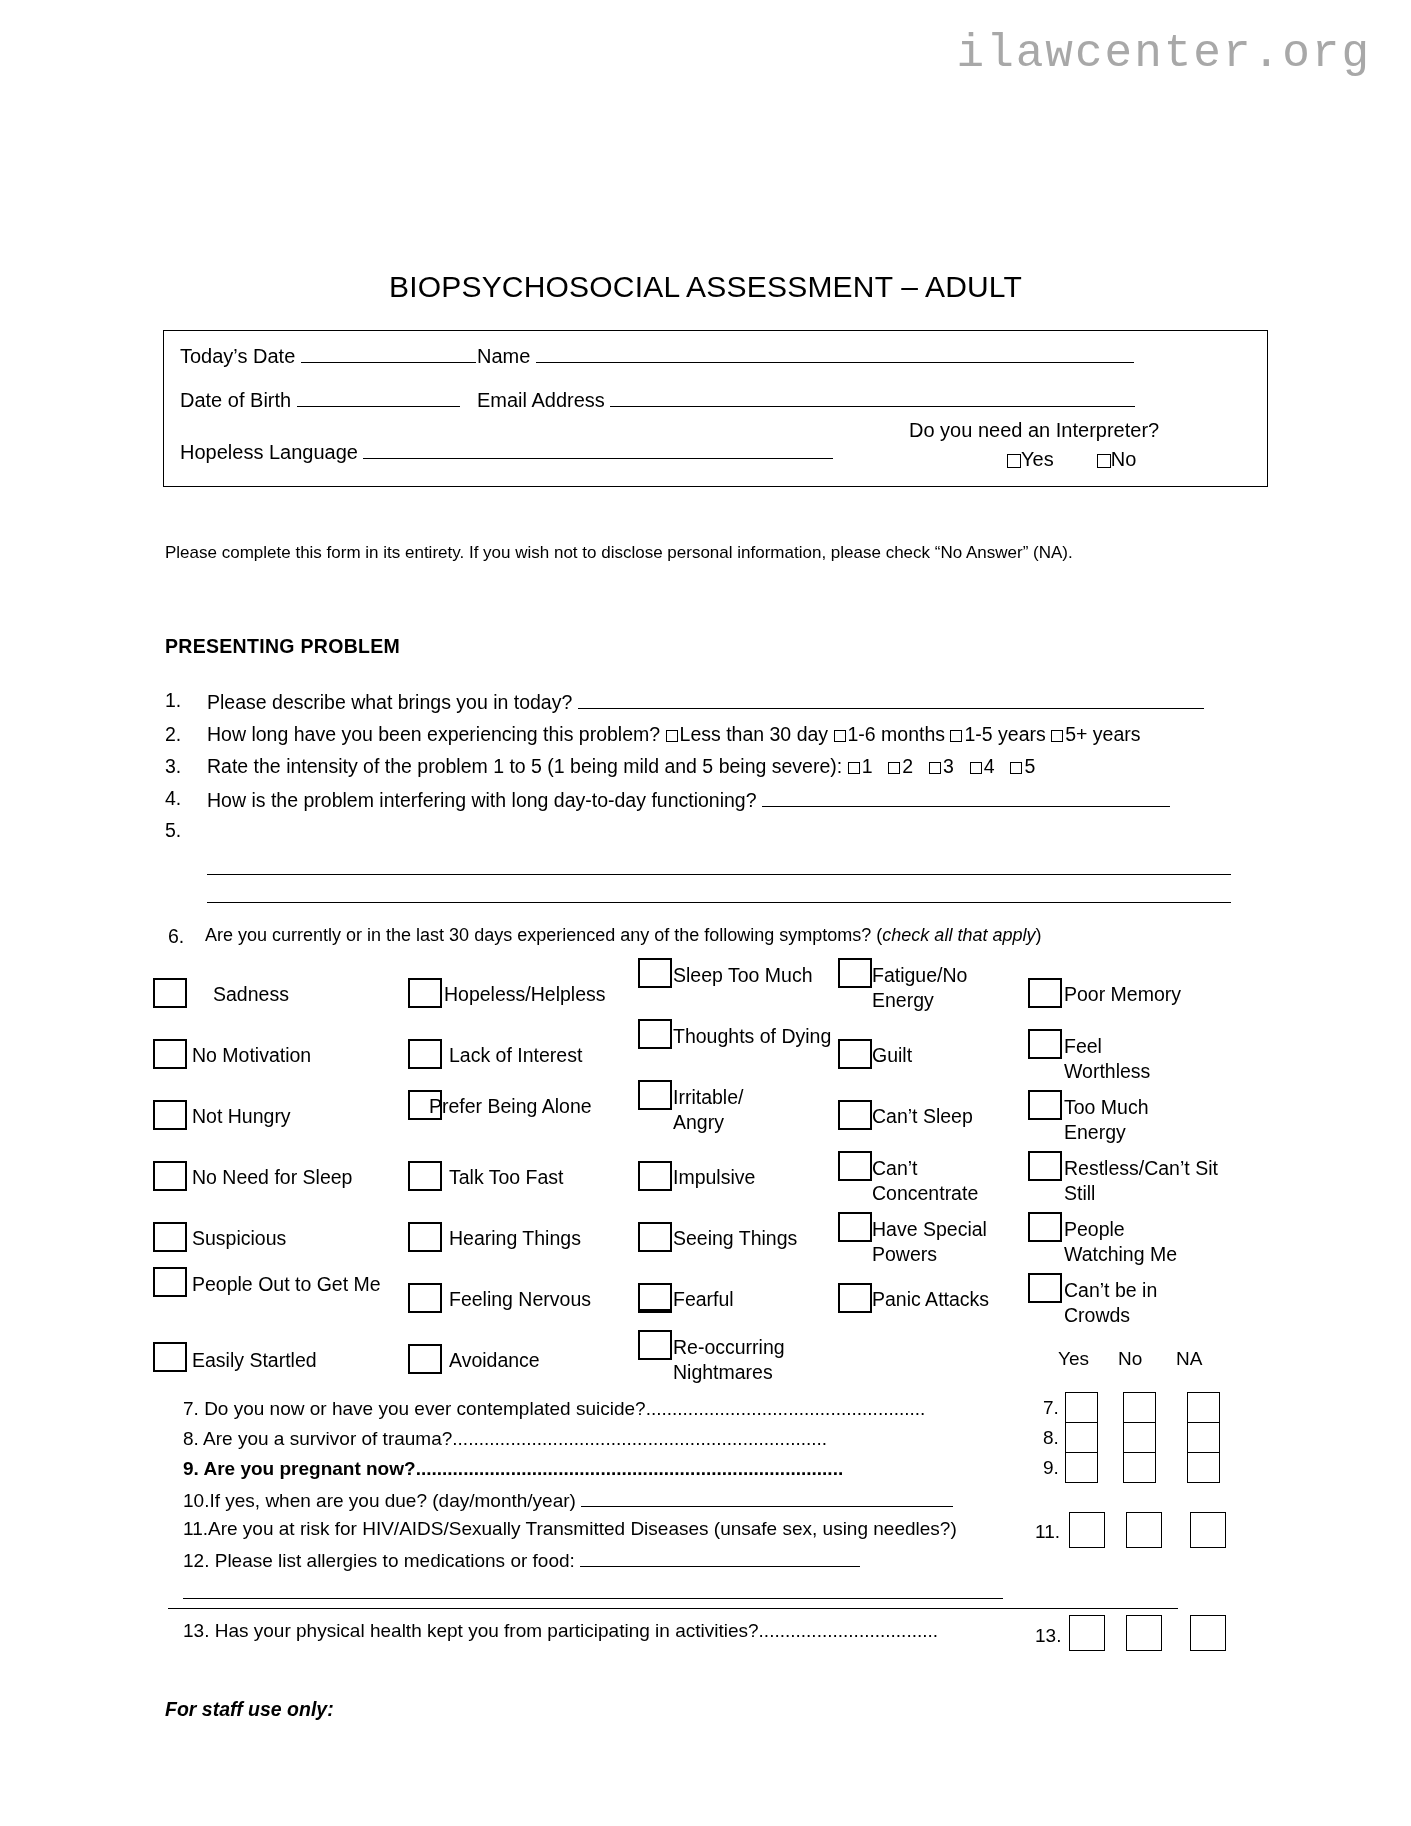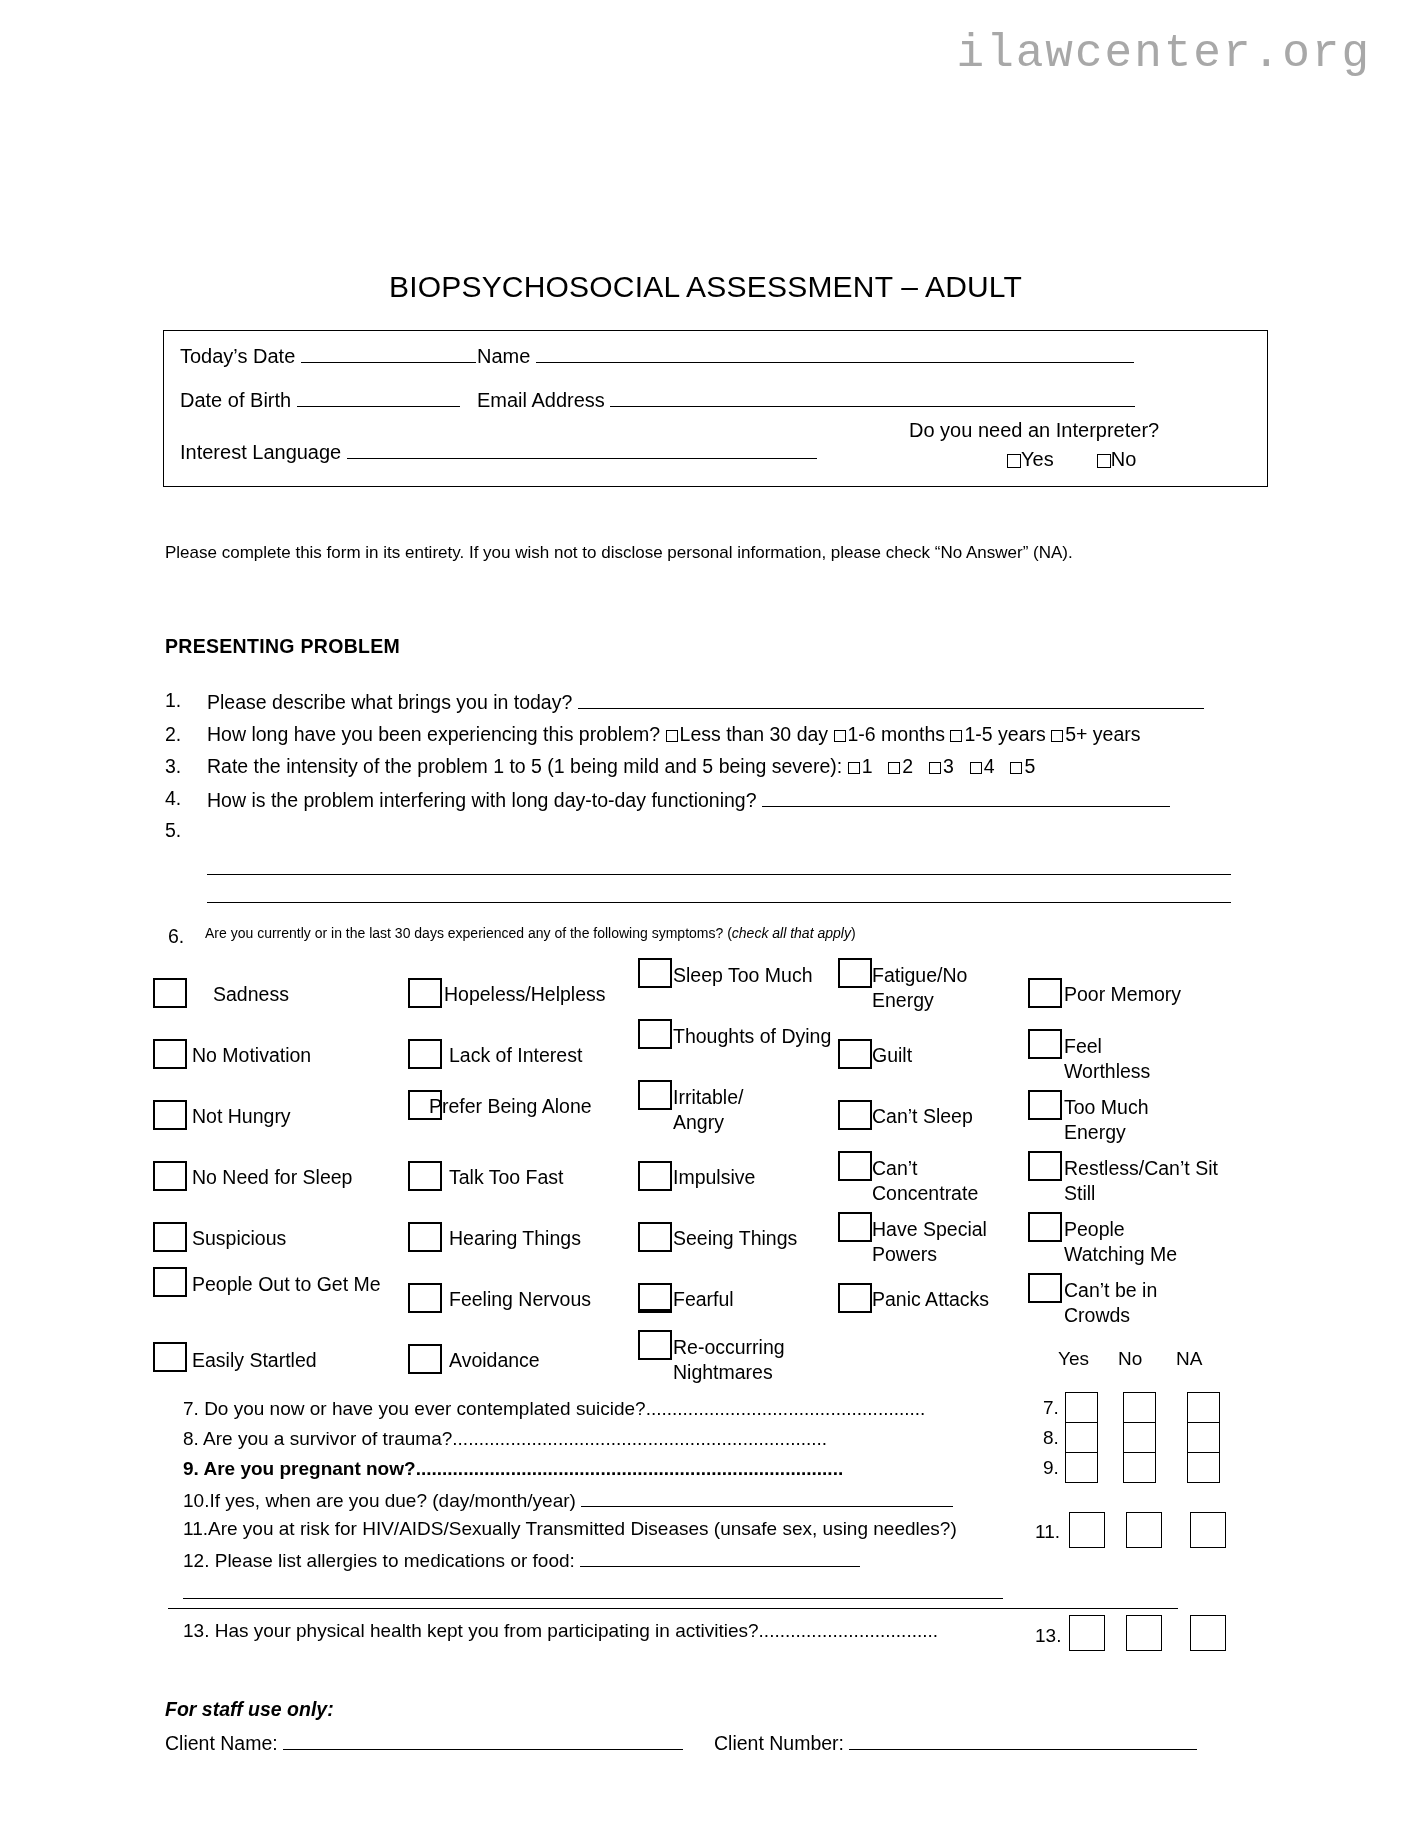--- a/index.html
+++ b/index.html
@@ -107,21 +107,21 @@
     line-height: 1.28;
   }
   .long-line {
     position: absolute;
     border-bottom: 1.2px solid #000;
   }
   .q6 {
     position: absolute;
     left: 205px;
     top: 925px;
-    font-size: 14px;
+    font-size: 18px;
   }
   .q6 em { font-style: italic; }
   .tail-q {
     position: absolute;
     font-size: 19px;
     white-space: nowrap;
   }
   .ynna-head {
     position: absolute;
     font-size: 19px;
@@ -189,21 +189,21 @@
     <div class="fld" style="left:16px; top:56px;">
       <span>Date of Birth</span>
       <span class="line" style="width:163px;"></span>
     </div>
     <div class="fld" style="left:313px; top:56px;">
       <span>Email Address</span>
       <span class="line" style="width:525px;"></span>
     </div>
 
     <div class="fld" style="left:16px; top:108px;">
-      <span>Interest Language</span>
+      <span>Hopeless Language</span>
       <span class="line" style="width:470px;"></span>
     </div>
 
     <div class="interp" style="left:745px; top:88px;">Do you need an Interpreter?</div>
     <div class="interp" style="left:843px; top:117px;">
       <span class="cb-md"></span><span>Yes</span>
       <span style="display:inline-block;width:32px;"></span>
       <span class="cb-md"></span><span>No</span>
     </div>
   </div>
@@ -411,21 +411,14 @@
   <div class="box-sm" style="left:1069px; top:1512px; width:36px; height:36px;"></div>
   <div class="box-sm" style="left:1126px; top:1512px; width:36px; height:36px;"></div>
   <div class="box-sm" style="left:1190px; top:1512px; width:36px; height:36px;"></div>
 
   <div class="ynna-head" style="left:1035px; top:1625px;">13.</div>
   <div class="box-sm" style="left:1069px; top:1615px; width:36px; height:36px;"></div>
   <div class="box-sm" style="left:1126px; top:1615px; width:36px; height:36px;"></div>
   <div class="box-sm" style="left:1190px; top:1615px; width:36px; height:36px;"></div>
 
   <div class="staff-head">For staff use only:</div>
-  <div class="staff-row">
-    <span>Client Name:</span>
-    <span class="line" style="width:400px;"></span>
-    <span style="display:inline-block;width:20px;"></span>
-    <span>Client Number:</span>
-    <span class="line" style="width:348px;"></span>
-  </div>
 
 </div>
 
 </body></html>

